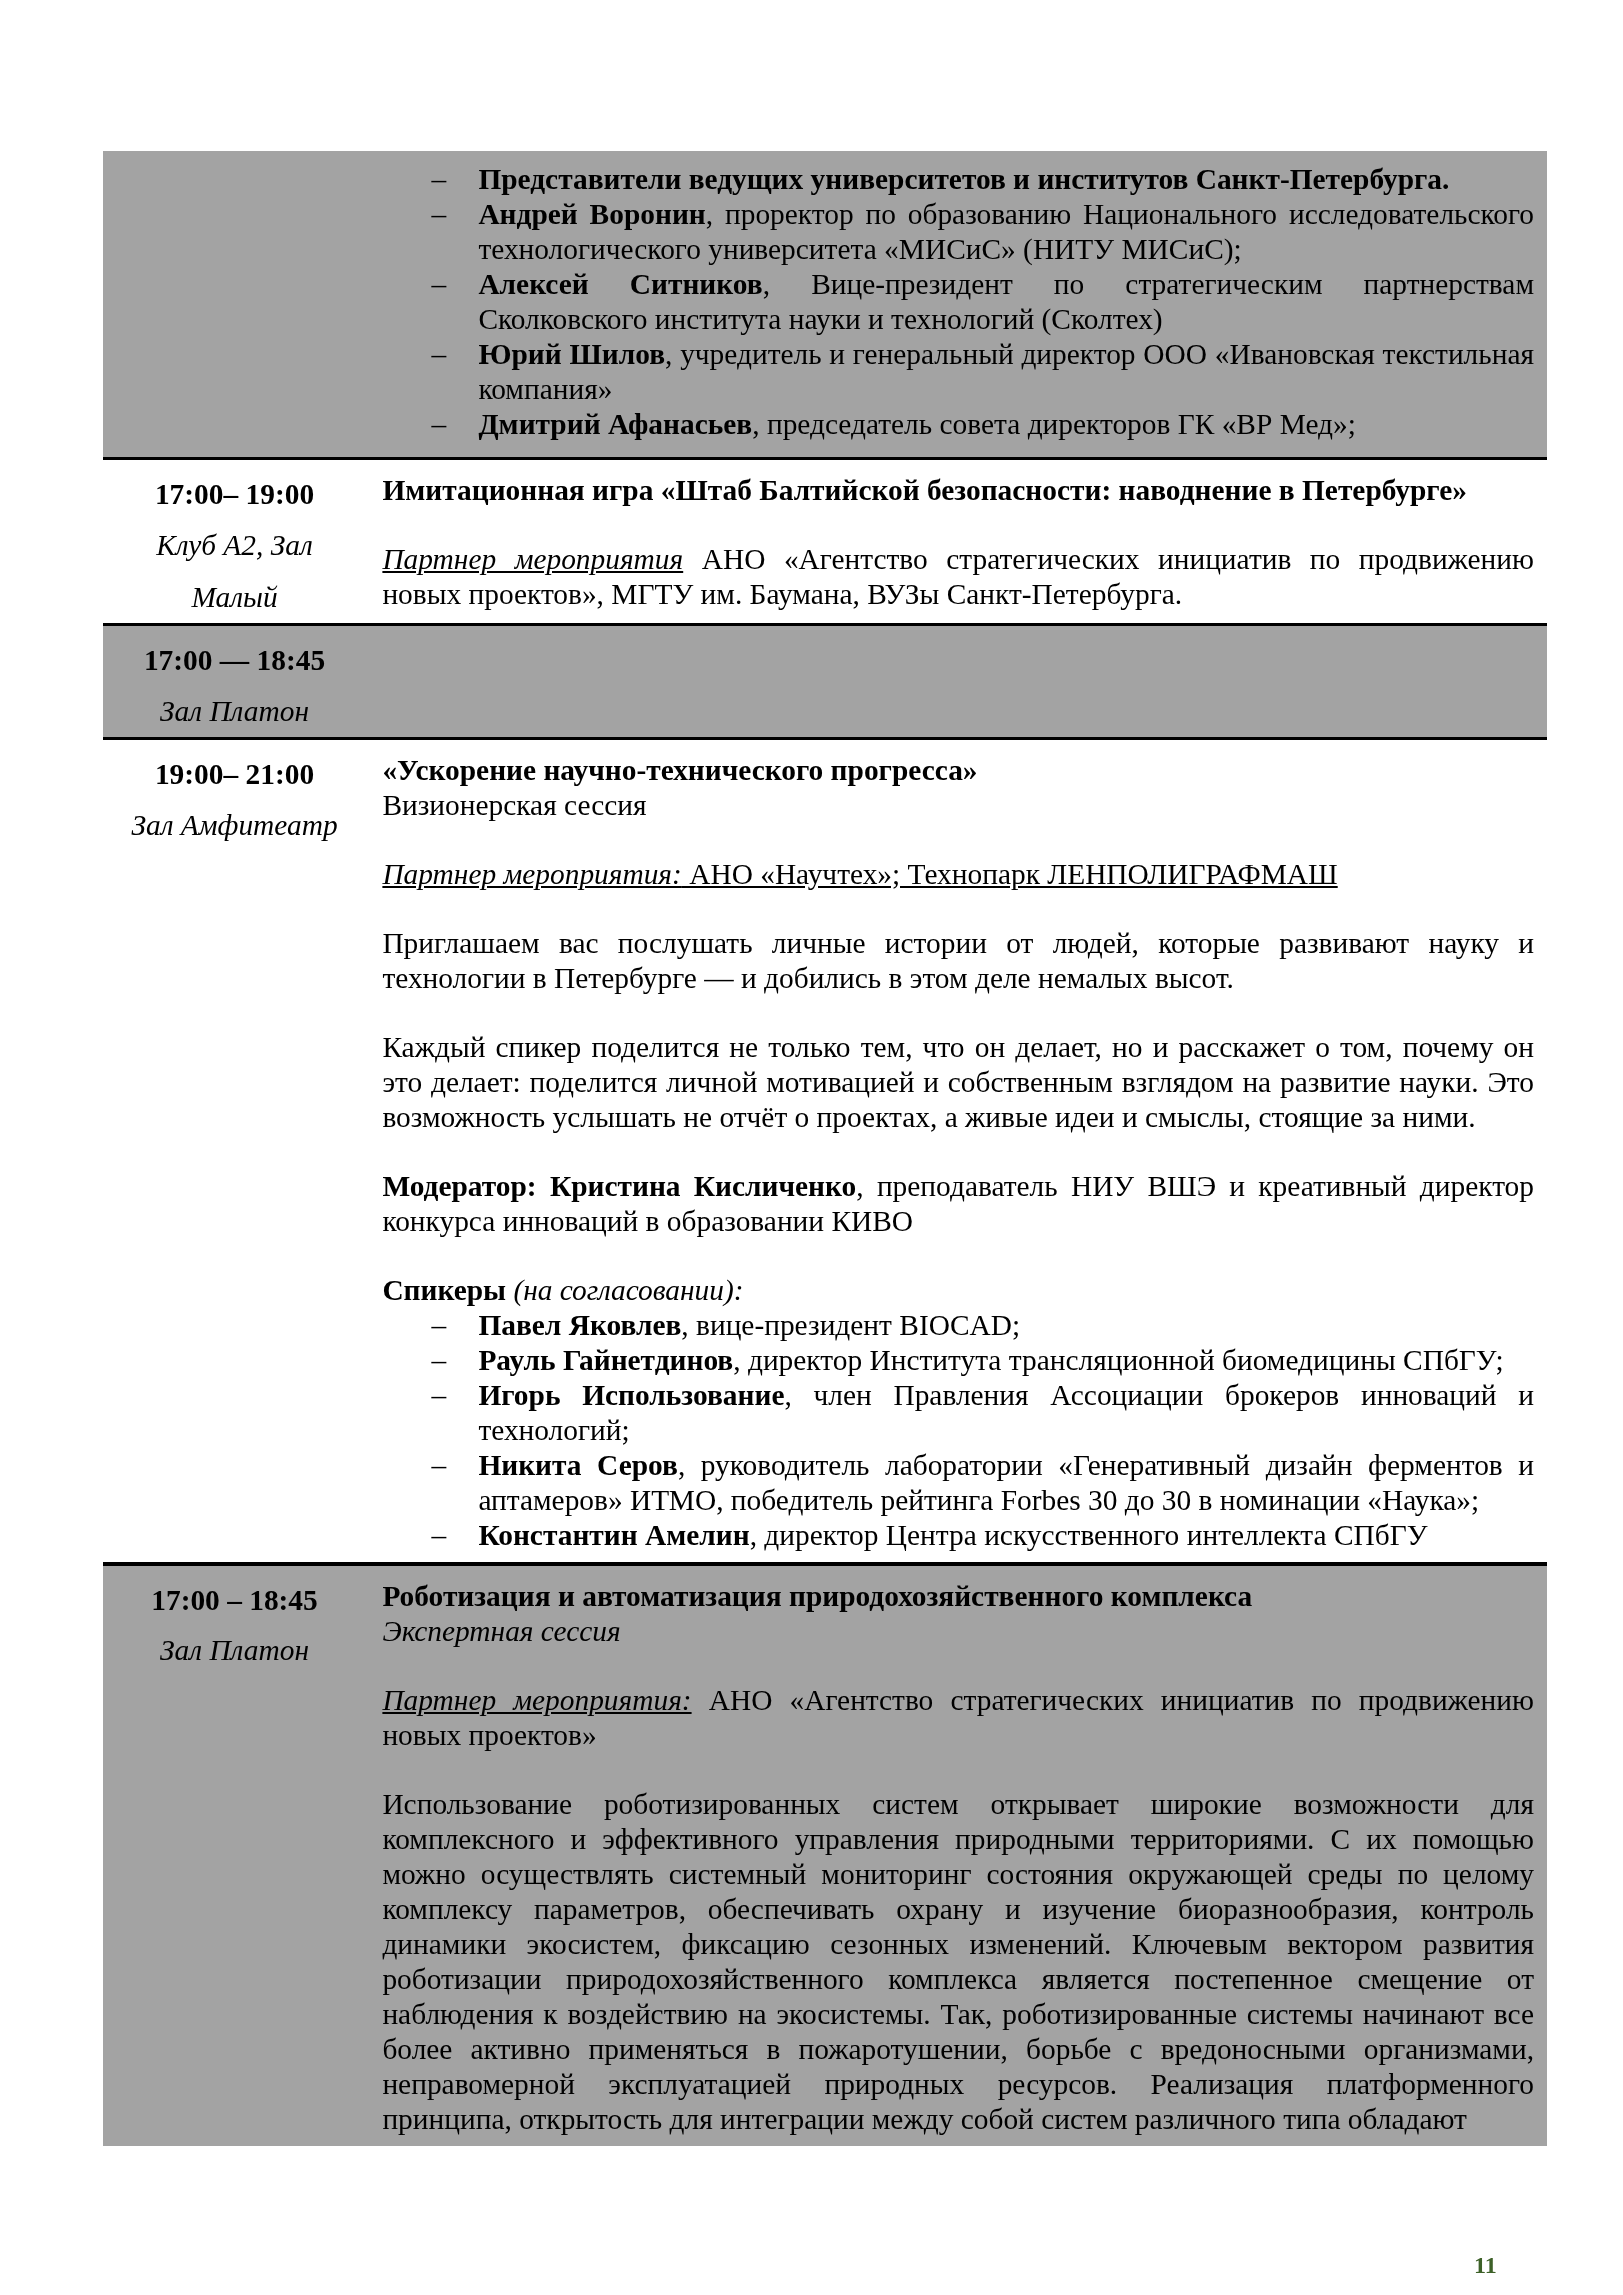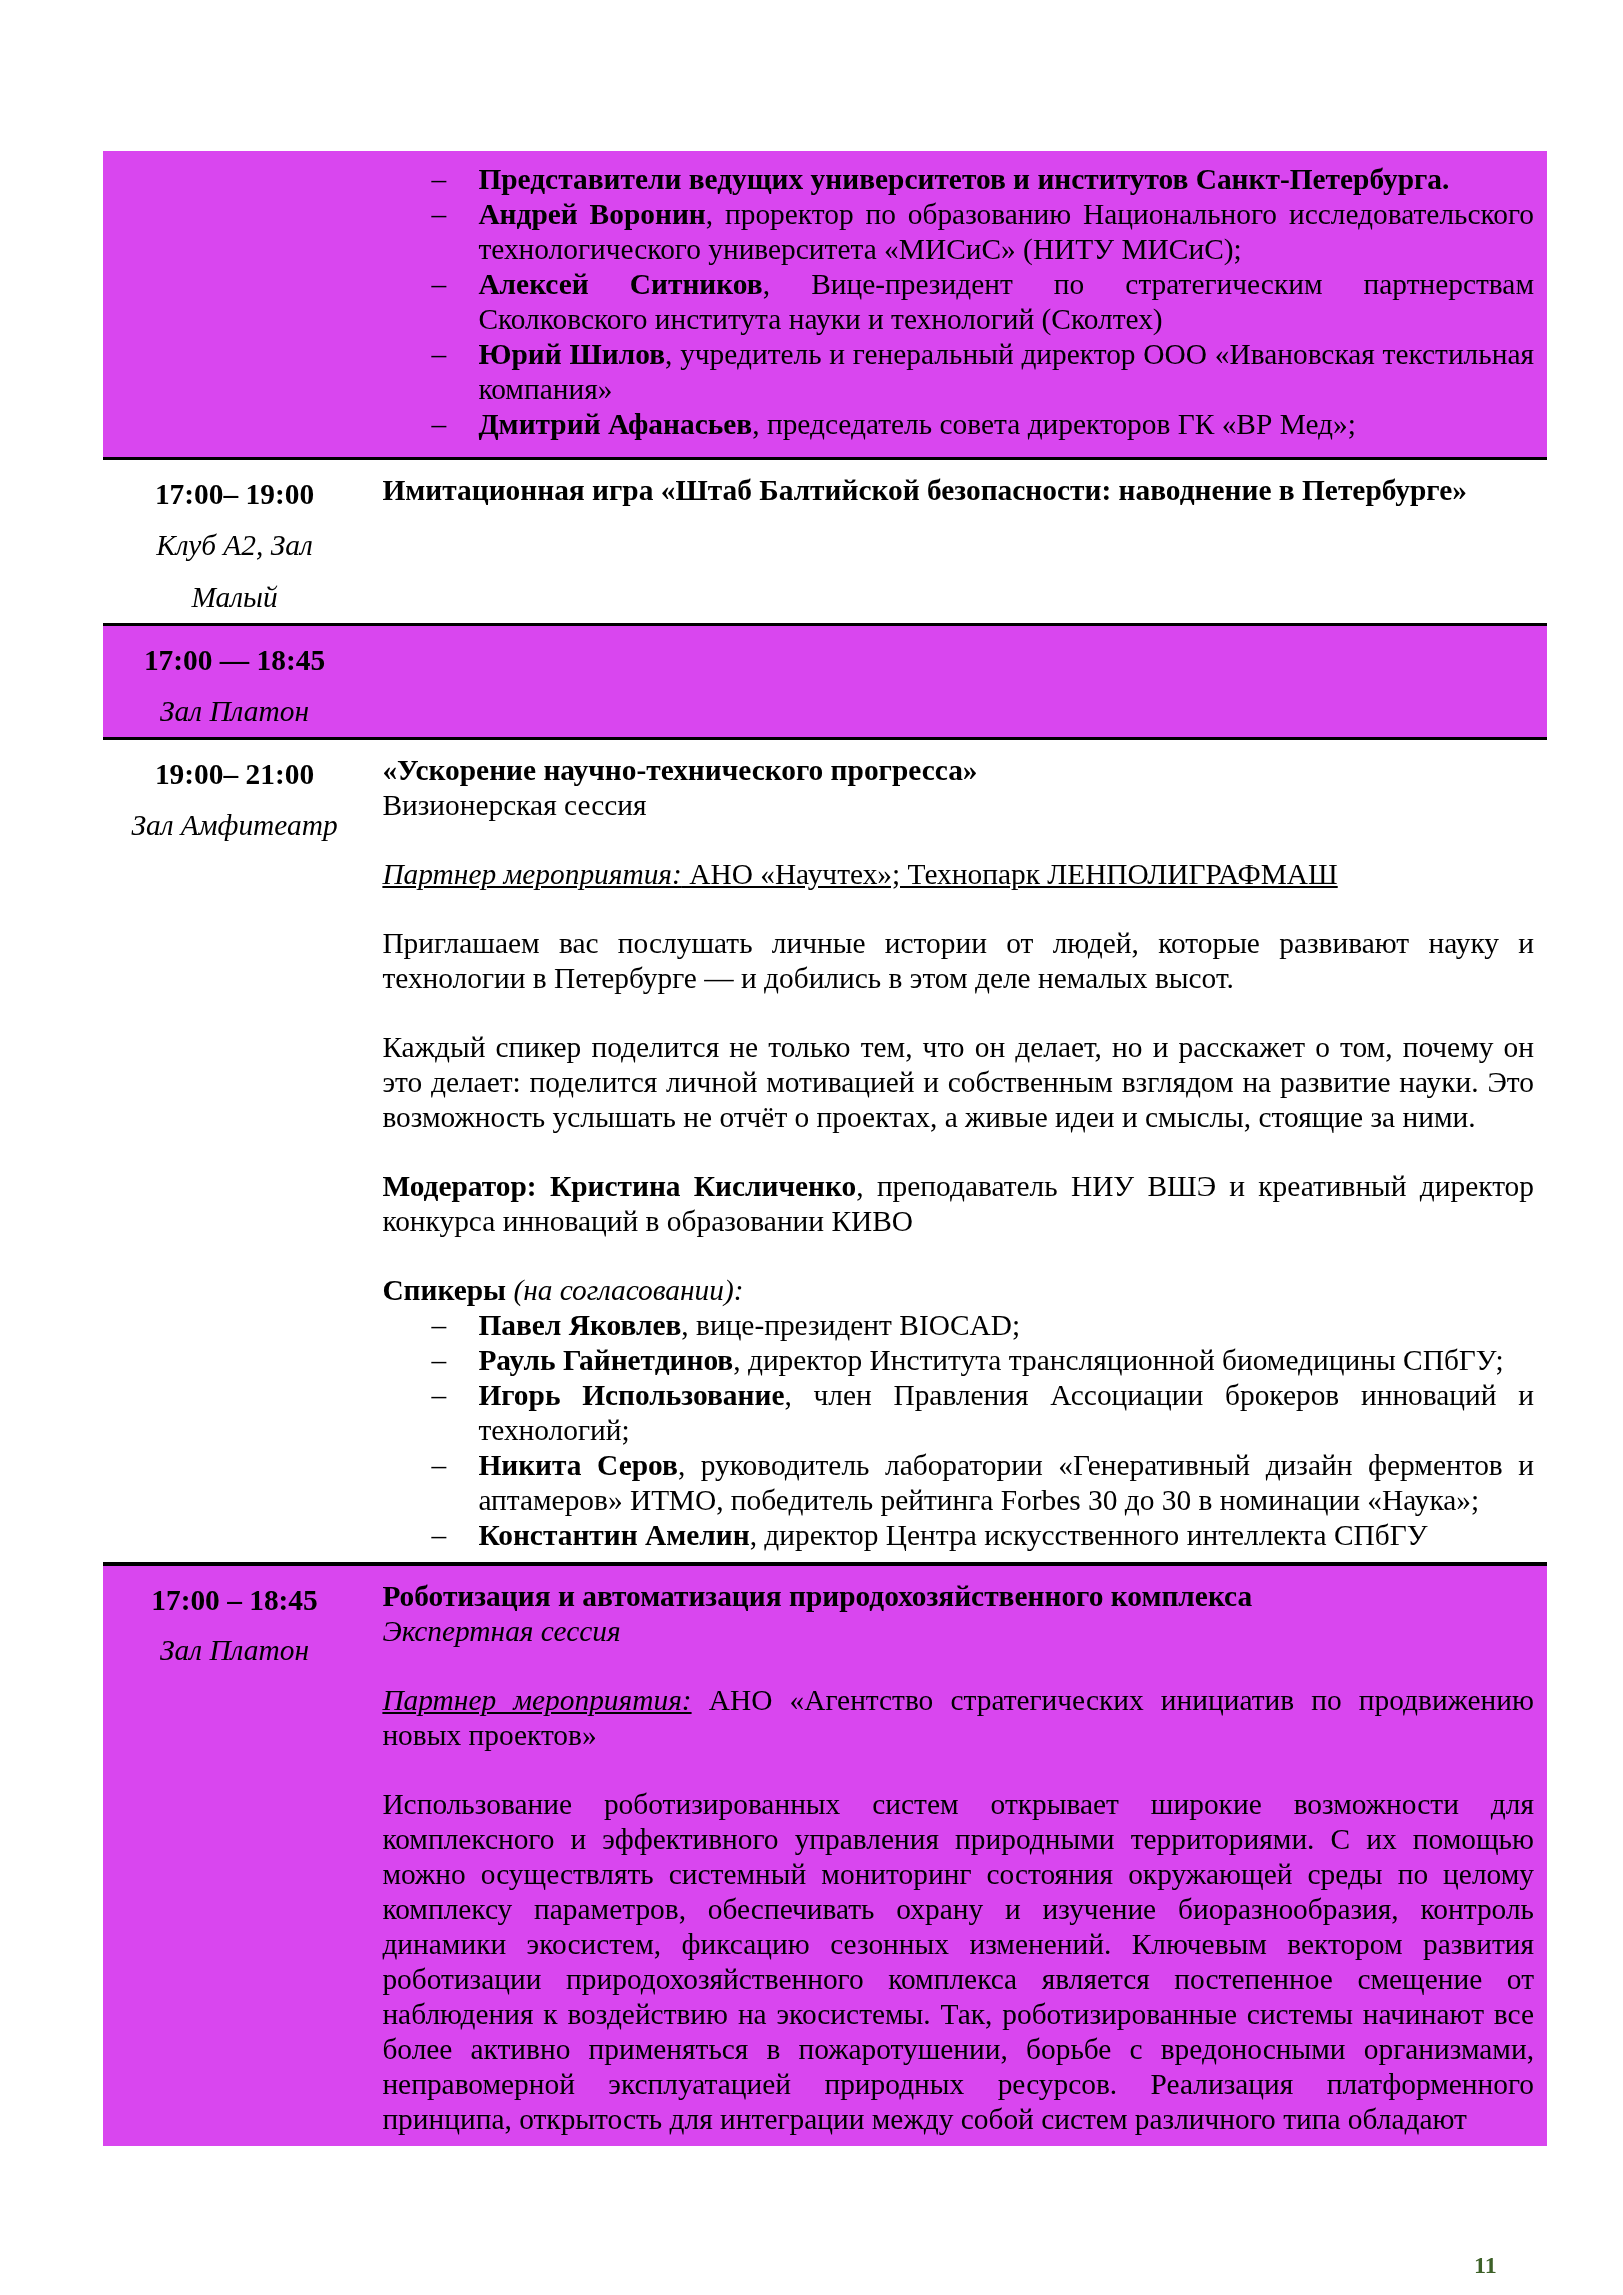--- a/index.html
+++ b/index.html
@@ -17,21 +17,21 @@
     line-height: 35px;
     color: #000000;
   }
   .schedule {
     position: absolute;
     left: 103px;
     top: 151px;
     width: 1444px;
   }
   .row { display: flex; }
-  .row.green { background: #d946ef; }
+  .row.green { background: #a3a3a3; }
   .rule { height: 3.3px; background: #000000; }
   .col-time {
     flex: 0 0 263px;
     text-align: center;
     padding-top: 17px;
     box-sizing: border-box;
   }
   .col-content {
     flex: 1 1 auto;
     padding: 13px 13px 9.2px 16.4px;
@@ -90,20 +90,21 @@
 
   <div class="rule"></div>
 
   <section class="row">
     <div class="col-time">
       <div class="time">17:00– 19:00</div>
       <div class="hall narrow">Клуб А2, Зал Малый</div>
     </div>
     <div class="col-content">
       <p class="b">Имитационная игра «Штаб Балтийской безопасности: наводнение в Петербурге»</p>
+      <p class="gap"><span class="partner-label">Партнер мероприятия</span><span> АНО «Агентство стратегических инициатив по продвижению новых проектов», МГТУ им. Баумана, ВУЗы Санкт-Петербурга.</span></p>
     </div>
   </section>
 
   <div class="rule"></div>
 
   <section class="row green">
     <div class="col-time">
       <div class="time">17:00 — 18:45</div>
       <div class="hall">Зал Платон</div>
     </div>

